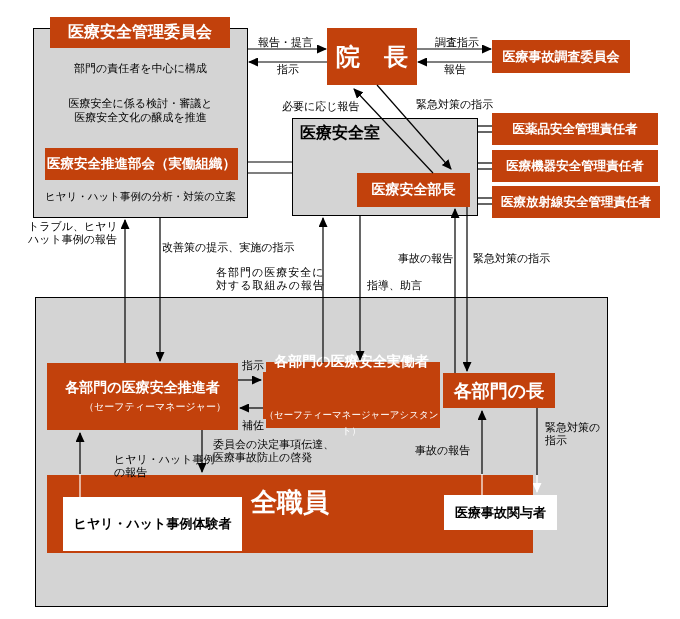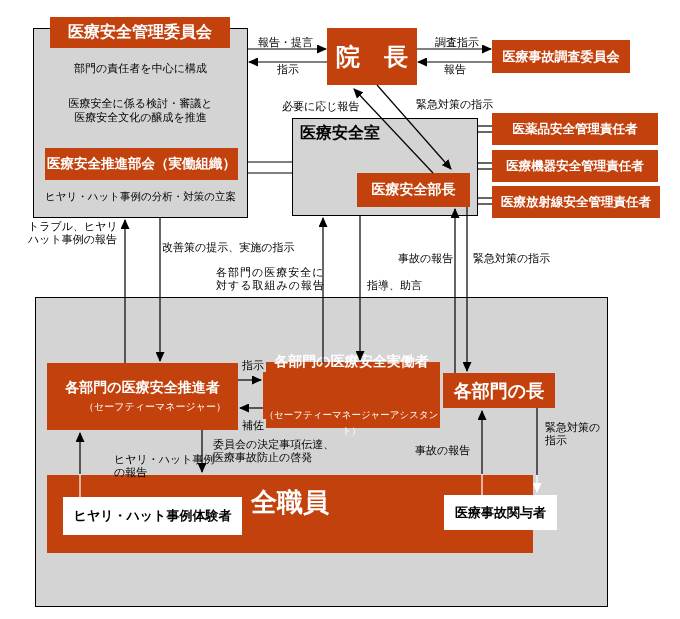--- a/index.html
+++ b/index.html
@@ -73,21 +73,21 @@
     <span style="font-size:9.5px;line-height:16px;">（セーフティーマネージャーアシスタント）</span>
   </div>
 
   <div class="blackbox" style="left:443px;top:373px;width:112px;height:35px;font-size:18px;">
     <span class="node-title">各部門の長</span>
   </div>
 
   <div class="blackbox" style="left:47px;top:475px;width:486px;height:78px;font-size:26px;align-items:center;justify-content:flex-start;padding-top:10px;">
     <span class="node-title">全職員</span>
   </div>
-  <div class="whitebox" style="left:63px;top:497px;width:179px;height:38px;font-size:13px;">
+  <div class="whitebox" style="left:63px;top:497px;width:179px;height:54px;font-size:13px;">
     <span>ヒヤリ・ハット事例体験者</span>
   </div>
   <div class="whitebox" style="left:444px;top:495px;width:113px;height:35px;font-size:13px;">
     <span>医療事故関与者</span>
   </div>
 
   <div class="lbl" style="left:258px;top:36px;">報告・提言</div>
   <div class="lbl" style="left:277px;top:63px;">指示</div>
   <div class="lbl" style="left:435px;top:36px;">調査指示</div>
   <div class="lbl" style="left:444px;top:63px;">報告</div>

